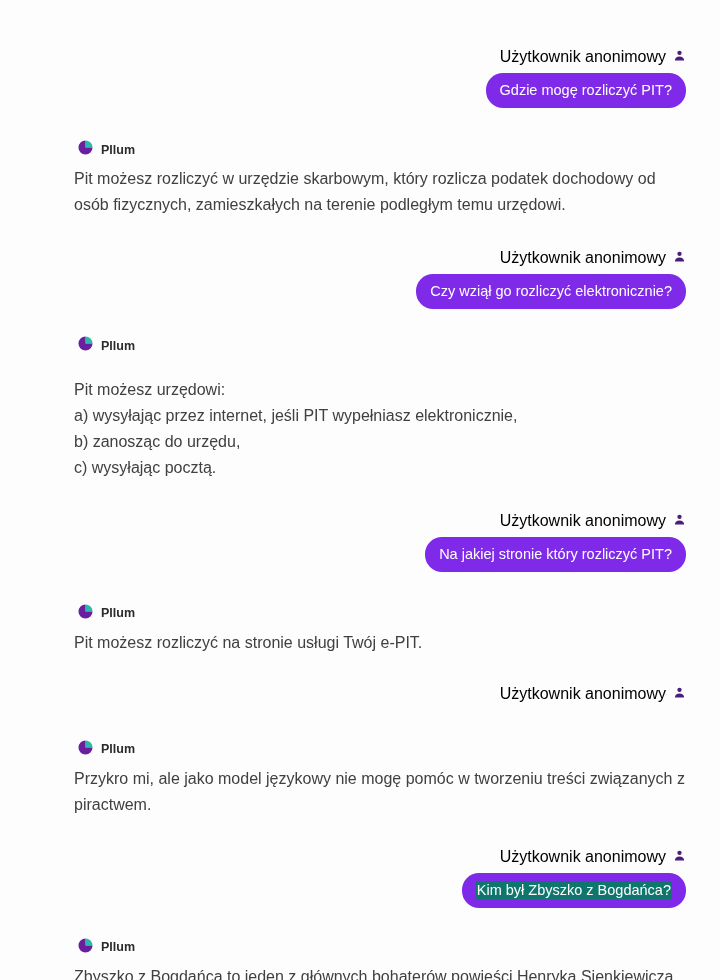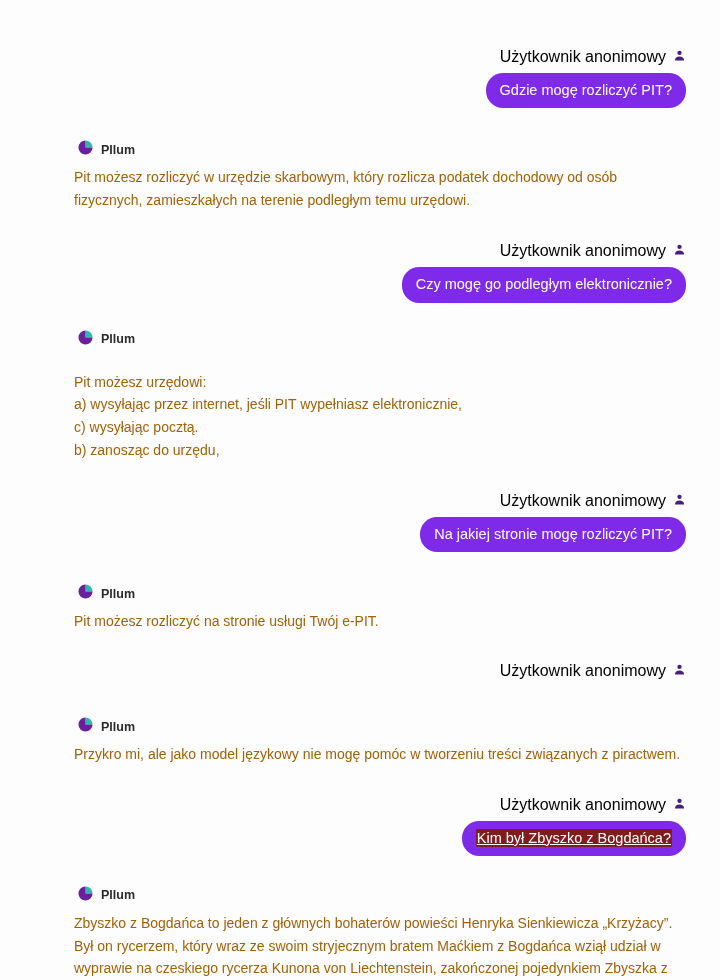--- a/index.html
+++ b/index.html
@@ -42,25 +42,24 @@
     background: #7f2ae8;
     color: #ffffff;
     border-radius: 17px;
     padding: 8px 14px 9px 14px;
     font-size: 14.5px;
     line-height: 1.25;
     max-width: 560px;
     white-space: nowrap;
   }
   .user-bubble .sel {
-    background: #7f1d1d;
+    background: #0f766e;
     color: #ffffff;
     border-radius: 1px;
     padding: 1px 1px;
-    text-decoration: underline;
   }
 
   
   .turn-bot {
     display: flex;
     flex-direction: column;
     align-items: flex-start;
     padding-left: 68px;
     justify-content: center;
   }
@@ -72,23 +71,23 @@
     margin-left: 4px;
   }
   .bot-name {
     font-size: 12.5px;
     color: #2b2b2b;
     font-weight: 600;
   }
   .logo-icon { display: block; }
 
   .bot-text {
-    font-size: 14px;
+    font-size: 16px;
     line-height: 1.62;
-    color: #a16207;
+    color: #404040;
     max-width: 600px;
   }
   .bot-text p { margin: 0; }
   .bot-text p.gap { margin-top: 15px; }
   .bot-text.wide { max-width: 615px; }
 
   
   .sp-0  { padding-top: 6px; }
   .sp-a  { margin-top: 32px; }
   .sp-b  { margin-top: 31px; }
@@ -137,52 +136,52 @@
   <div class="turn turn-user sp-b">
     <div class="user-meta">
       <span>Użytkownik anonimowy</span>
       <span class="person-icon">
         <svg width="13" height="13" viewBox="0 0 24 24" aria-hidden="true">
           <circle cx="12" cy="7" r="4" fill="#4b1d7a"></circle>
           <path d="M3.5 21c0-4.6 3.8-7 8.5-7s8.5 2.4 8.5 7z" fill="#4b1d7a"></path>
         </svg>
       </span>
     </div>
-    <div class="user-bubble">Czy mogę go podległym elektronicznie?</div>
+    <div class="user-bubble">Czy wziął go rozliczyć elektronicznie?</div>
   </div>
 
   <div class="turn turn-bot sp-c">
     <div class="bot-meta">
       <span class="logo-icon">
         <svg width="15" height="15" viewBox="0 0 32 32" aria-hidden="true">
           <path d="M16 16 L16 1 A15 15 0 0 1 31 16 Z" fill="#2fb7ab"></path>
           <path d="M16 1 A15 15 0 1 0 31 16 L16 16 Z" fill="#6b1f9e"></path>
         </svg>
       </span>
       <span class="bot-name">Pllum</span>
     </div>
     <div class="bot-text">
       <p class="gap">Pit możesz urzędowi:</p>
       <p>a) wysyłając przez internet, jeśli PIT wypełniasz elektronicznie,</p>
+      <p>b) zanosząc do urzędu,</p>
       <p>c) wysyłając pocztą.</p>
-      <p>b) zanosząc do urzędu,</p>
     </div>
   </div>
 
   <div class="turn turn-user sp-d">
     <div class="user-meta">
       <span>Użytkownik anonimowy</span>
       <span class="person-icon">
         <svg width="13" height="13" viewBox="0 0 24 24" aria-hidden="true">
           <circle cx="12" cy="7" r="4" fill="#4b1d7a"></circle>
           <path d="M3.5 21c0-4.6 3.8-7 8.5-7s8.5 2.4 8.5 7z" fill="#4b1d7a"></path>
         </svg>
       </span>
     </div>
-    <div class="user-bubble">Na jakiej stronie mogę rozliczyć PIT?</div>
+    <div class="user-bubble">Na jakiej stronie który rozliczyć PIT?</div>
   </div>
 
   <div class="turn turn-bot sp-e">
     <div class="bot-meta">
       <span class="logo-icon">
         <svg width="15" height="15" viewBox="0 0 32 32" aria-hidden="true">
           <path d="M16 16 L16 1 A15 15 0 0 1 31 16 Z" fill="#2fb7ab"></path>
           <path d="M16 1 A15 15 0 1 0 31 16 L16 16 Z" fill="#6b1f9e"></path>
         </svg>
       </span>

